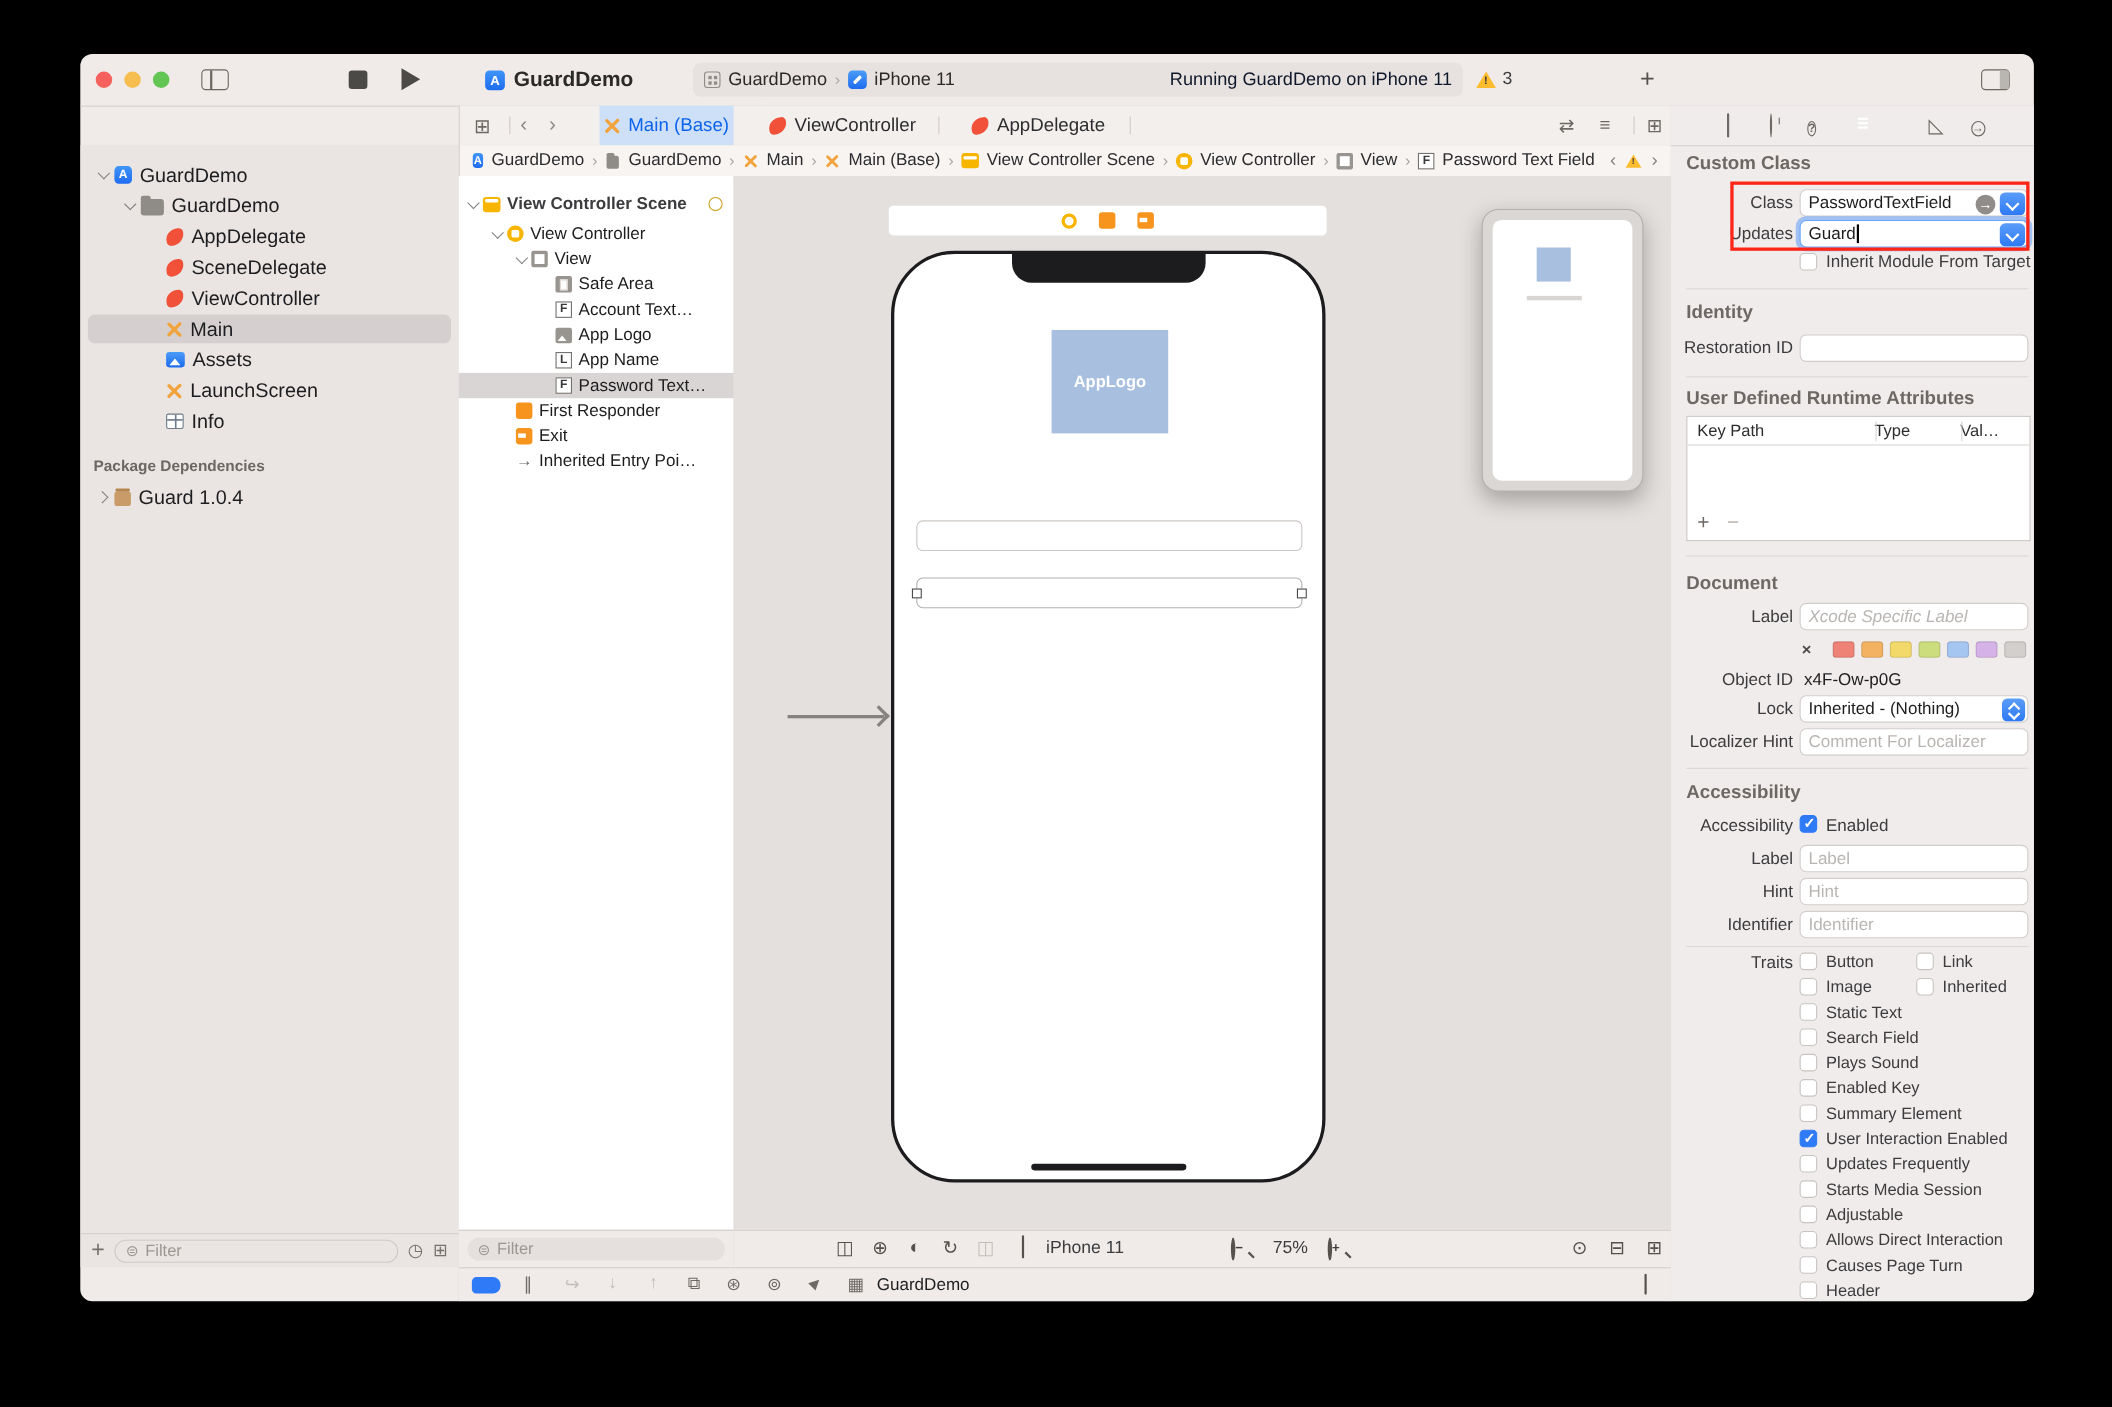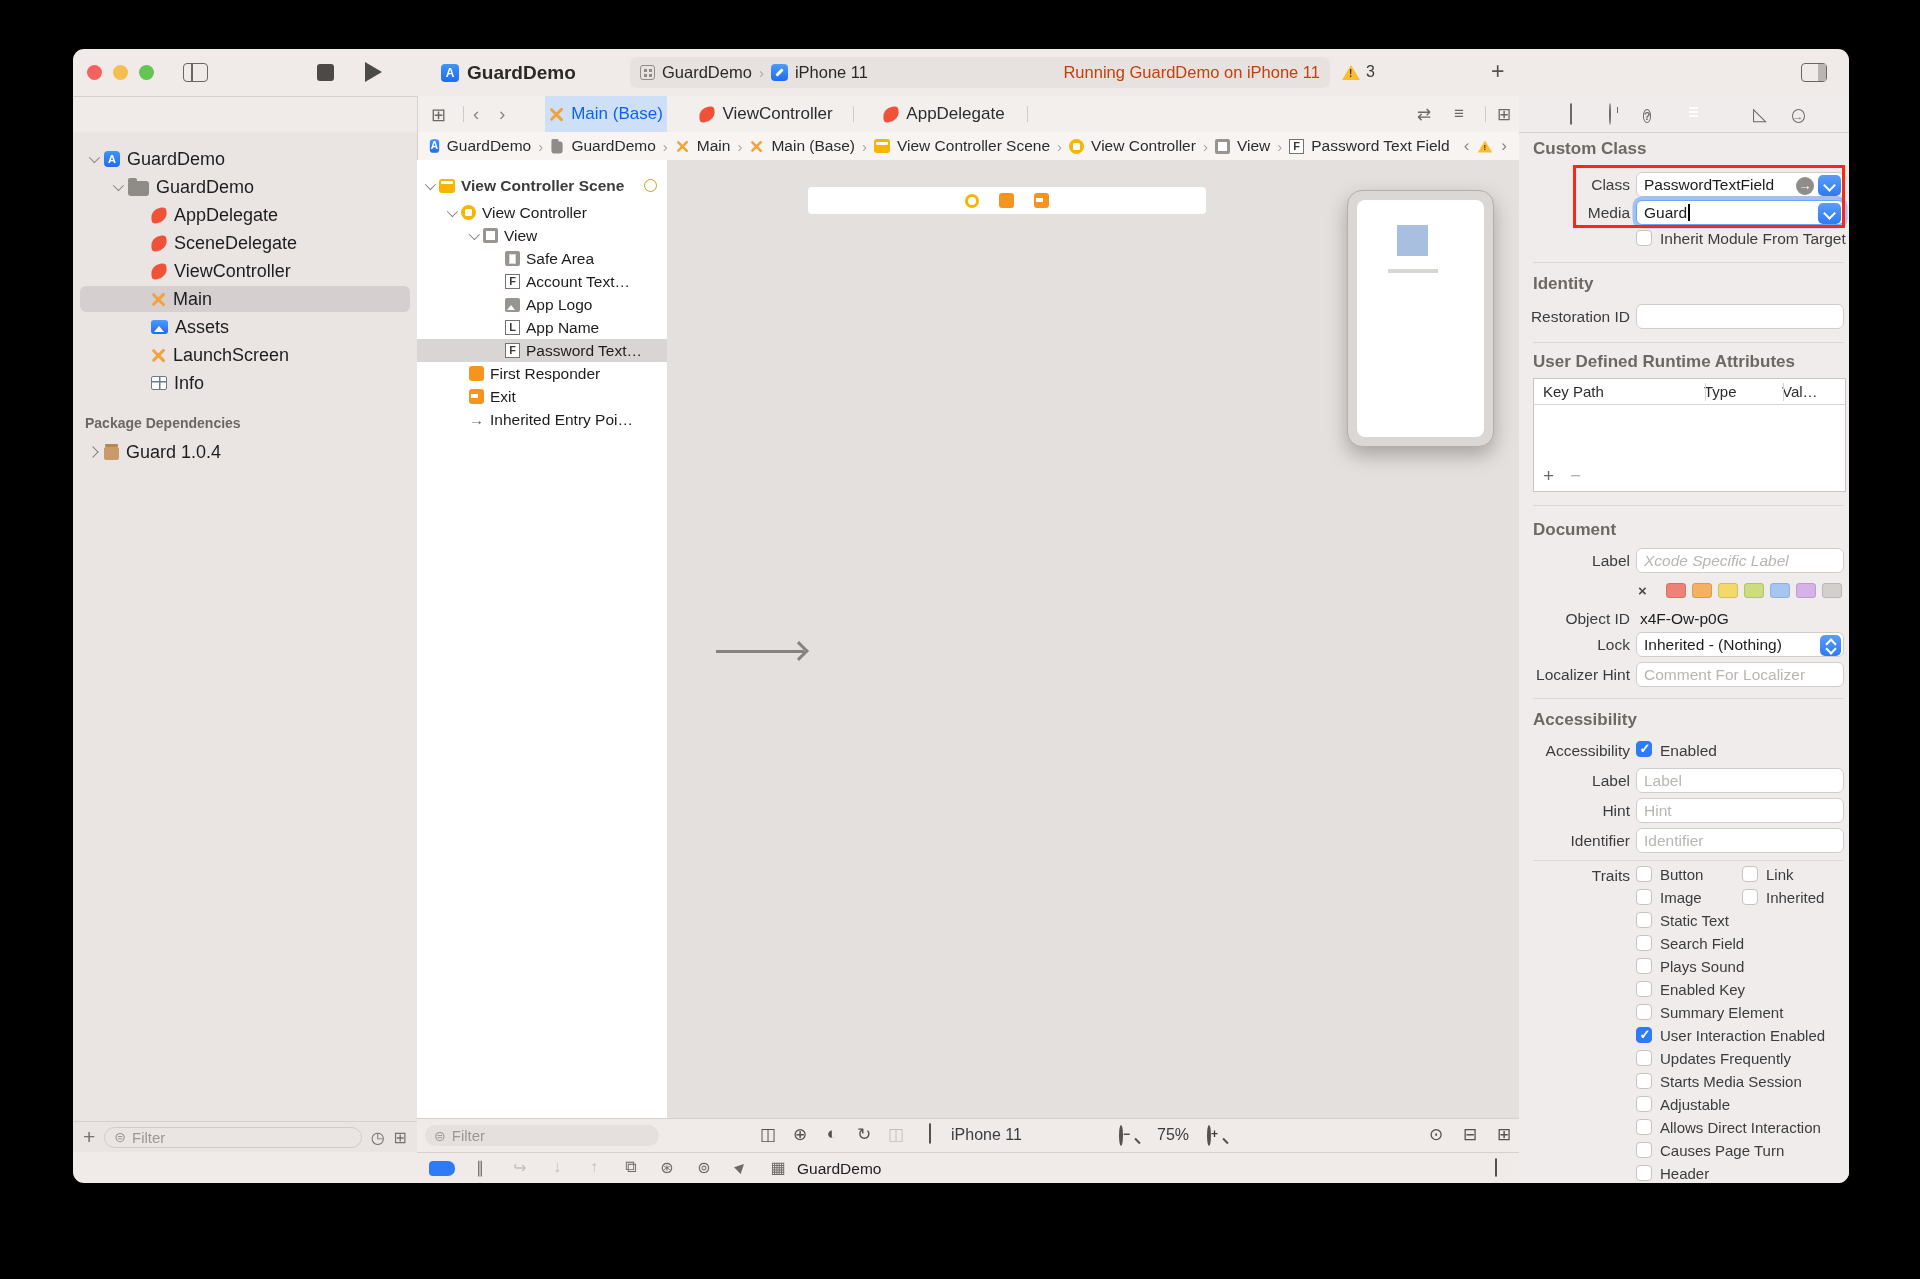--- a/index.html
+++ b/index.html
@@ -194,21 +194,21 @@
       <span class="appicon">A</span>
       <span class="wtitle">GuardDemo</span>
     </div>
     <div class="pill">
       <span class="ic-grid9"></span>
       <span>GuardDemo</span>
       <span class="crumbsep"></span>
       <span class="ic-scheme"></span>
       <span>iPhone 11</span>
       <span style="flex:1;"></span>
-      <span style="color:#c2410c;">Running GuardDemo on iPhone 11</span>
+      <span style="color:#0f172a;">Running GuardDemo on iPhone 11</span>
     </div>
     <span class="warn-tri abs" style="left:1269px;top:16px;"></span>
     <span class="abs" style="left:1293px;top:14px;font-size:16px;color:#3c3c3e;">3</span>
     <span class="abs g-plus" style="left:1418px;top:9px;font-size:23px;color:#55514d;"></span>
     <span class="ic-panel-r" style="left:1728px;top:14px;"></span>
   </div>
   <div class="hline" style="left:0;top:47px;width:1776px;"></div>
 
   <div class="abs" style="left:0;top:47px;width:344px;height:36px;">
     <span class="ntool" style="left:10px;"><span class="ic-folder" style="margin-left:2px;"></span></span>
@@ -401,20 +401,30 @@
       <span class="d1"></span>
       <span class="ic i-fr"></span>
       <span class="ic i-exit"></span>
     </div>
     <div class="minimap">
       <div class="screen"></div>
       <div class="sq"></div>
       <div class="ln"></div>
     </div>
     <div class="entry"></div>
+    <div class="device">
+      <div class="notch"></div>
+      <div class="applogo">AppLogo</div>
+      <div class="tfield" style="top:242px;"></div>
+      <div class="tfield sel" style="top:294px;">
+        <span class="handle" style="left:-5px;"></span>
+        <span class="handle" style="right:-5px;"></span>
+      </div>
+      <div class="homebar"></div>
+    </div>
   </div>
 
   <div class="canvasbar">
     <span class="cbi" style="left:88px;">◫</span>
     <span class="cbi" style="left:120px;">⊕</span>
     <span class="cbi" style="left:152px;">◐</span>
     <span class="cbi" style="left:184px;">↻</span>
     <span class="cbi" style="left:216px;color:#c3bfbb;">◫</span>
     <span class="cbi" style="left:250px;"><span class="ic-phone" style="margin:0 auto;"></span></span>
     <span class="abs" style="left:284px;top:7px;">iPhone 11</span>
@@ -457,21 +467,21 @@
     <div class="hline" style="left:0;top:36px;width:330px;"></div>
 
     <div class="isec" style="top:43px;">Custom Class</div>
     <div class="redbox"></div>
     <span class="ilabel" style="top:80px;">Class</span>
     <div class="ifield" style="top:76px;">
       <span>PasswordTextField</span>
       <span class="jump-arrow">→</span>
       <span class="combo-btn"></span>
     </div>
-    <span class="ilabel" style="top:108px;">Media</span>
+    <span class="ilabel" style="top:108px;">Updates</span>
     <div class="ifield focus" style="top:104px;">
       <span>Guard</span>
       <span class="cursorbar"></span>
       <span class="combo-btn"></span>
     </div>
     <span class="cb" style="left:117px;top:134px;"></span>
     <span class="abs" style="left:141px;top:134px;">Inherit Module From Target</span>
     <div class="ids" style="top:166px;"></div>
 
     <div class="isec" style="top:178px;">Identity</div>

